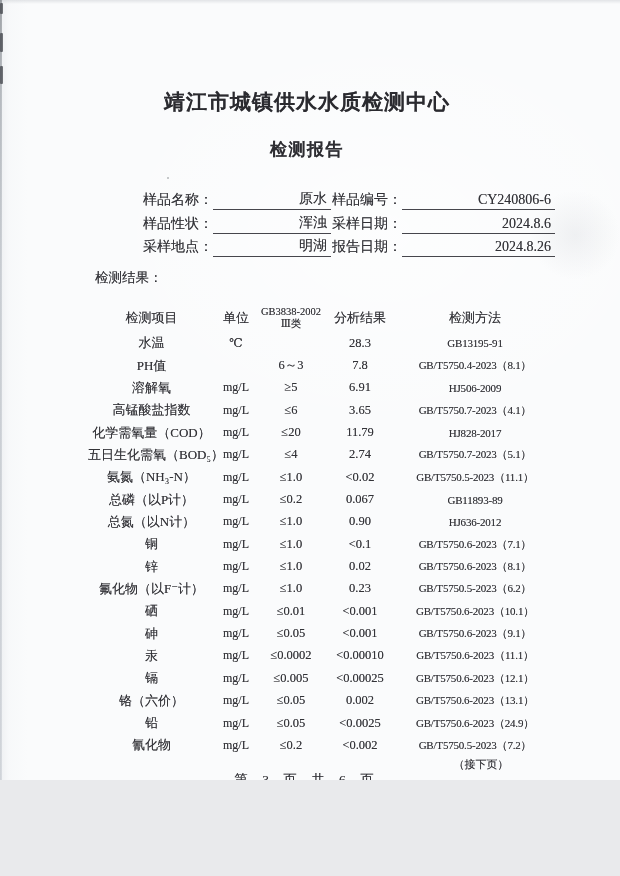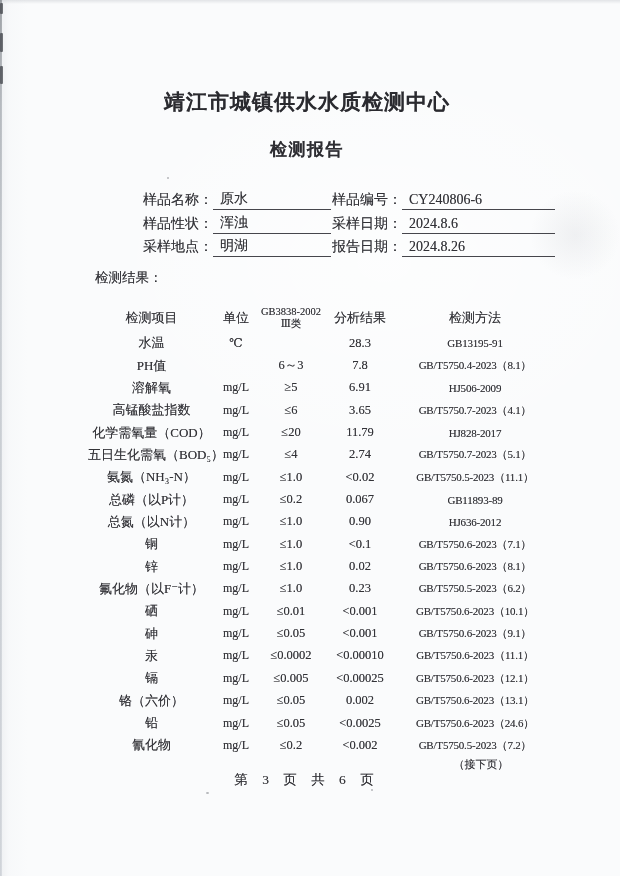--- a/index.html
+++ b/index.html
@@ -1,17 +1,17 @@
 <!DOCTYPE html>
 <html><head>
 <meta charset="utf-8">
 <style>
   html,body{margin:0;padding:0;background:#e9eaec;}
   .page{
-    position:relative;width:620px;height:876px;overflow:hidden;
+    position:relative;width:620px;height:780px;overflow:hidden;
     font-family:"Liberation Serif","DejaVu Serif",serif;
     color:#323237;
     text-shadow:0 0 .5px rgba(80,80,85,.65);
     background:
       radial-gradient(ellipse 420px 300px at 62% 30%, rgba(255,255,255,.55), rgba(255,255,255,0) 72%),
       linear-gradient(90deg, rgba(110,118,128,.25) 0px, rgba(170,176,186,.12) 2px, rgba(215,220,228,.08) 9px, rgba(0,0,0,0) 28px),
       linear-gradient(180deg, rgba(130,136,146,.20) 0px, rgba(0,0,0,0) 4px),
       #fafbfc;
   }
   .edge-left{position:absolute;left:0;top:0;width:2px;height:100%;
@@ -19,21 +19,21 @@
   .edge-tab{position:absolute;left:0;width:3px;background:#43464c;border-radius:1px;opacity:.75;}
   .speck{position:absolute;border-radius:50%;background:rgba(95,97,105,.45);}
   .shade{position:absolute;pointer-events:none;}
 
   .doc-title{position:absolute;top:88px;left:0;right:6px;text-align:center;
     font-size:21px;font-weight:700;letter-spacing:1px;color:#2a2a2f;}
   .doc-subtitle{position:absolute;top:138px;left:0;right:6px;text-align:center;
     font-size:17px;font-weight:700;letter-spacing:1.5px;color:#2d2d32;}
 
   .info-block{position:absolute;left:143px;top:187px;width:412px;font-size:14px;}
-  .info-row{display:flex;height:23.4px;align-items:flex-end;}
+  .info-row{display:flex;height:23.4px;align-items:flex-end;text-align:right;}
   .field{display:flex;align-items:flex-end;}
   .field.left{width:189px;flex:none;}
   .f-label{white-space:nowrap;padding-bottom:1px;}
   .f-value{border-bottom:1.2px solid #46464c;padding:0 4px 1px 7px;white-space:nowrap;
     font-family:"Liberation Serif","DejaVu Serif",serif;}
   .field.left .f-value{width:107px;margin-top:12px;}
   .field.right .f-value{width:142px;}
 
   .results-label{position:absolute;left:95px;top:269px;font-size:13.5px;}
 
@@ -232,21 +232,21 @@
       <div class="c unit">mg/L</div>
       <div class="c std">≤0.05</div>
       <div class="c res">0.002</div>
       <div class="c met">GB/T5750.6-2023（13.1）</div>
     </div>
         <div class="t-row">
       <div class="c item">铅</div>
       <div class="c unit">mg/L</div>
       <div class="c std">≤0.05</div>
       <div class="c res">&lt;0.0025</div>
-      <div class="c met">GB/T5750.6-2023（24.6）</div>
+      <div class="c met">GB/T5750.6-2023（24.9）</div>
     </div>
         <div class="t-row">
       <div class="c item">氰化物</div>
       <div class="c unit">mg/L</div>
       <div class="c std">≤0.2</div>
       <div class="c res">&lt;0.002</div>
       <div class="c met">GB/T5750.5-2023（7.2）</div>
     </div>
       </div>
   </div>

